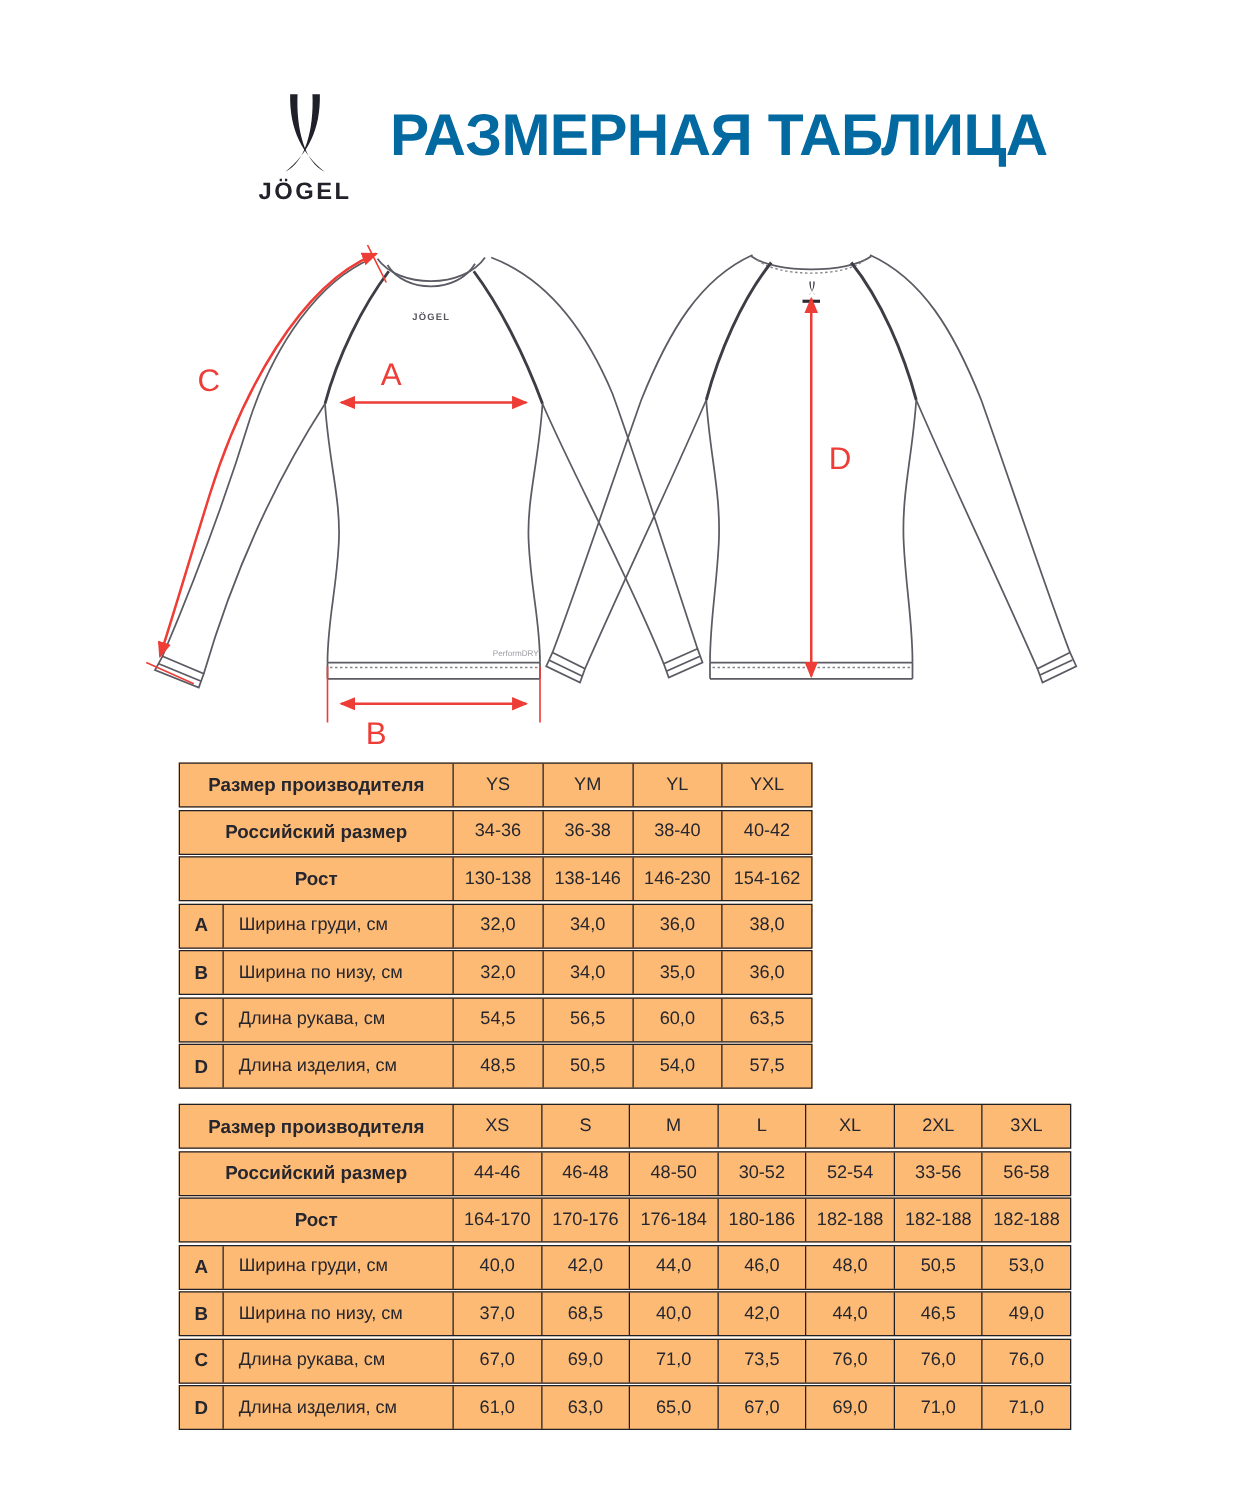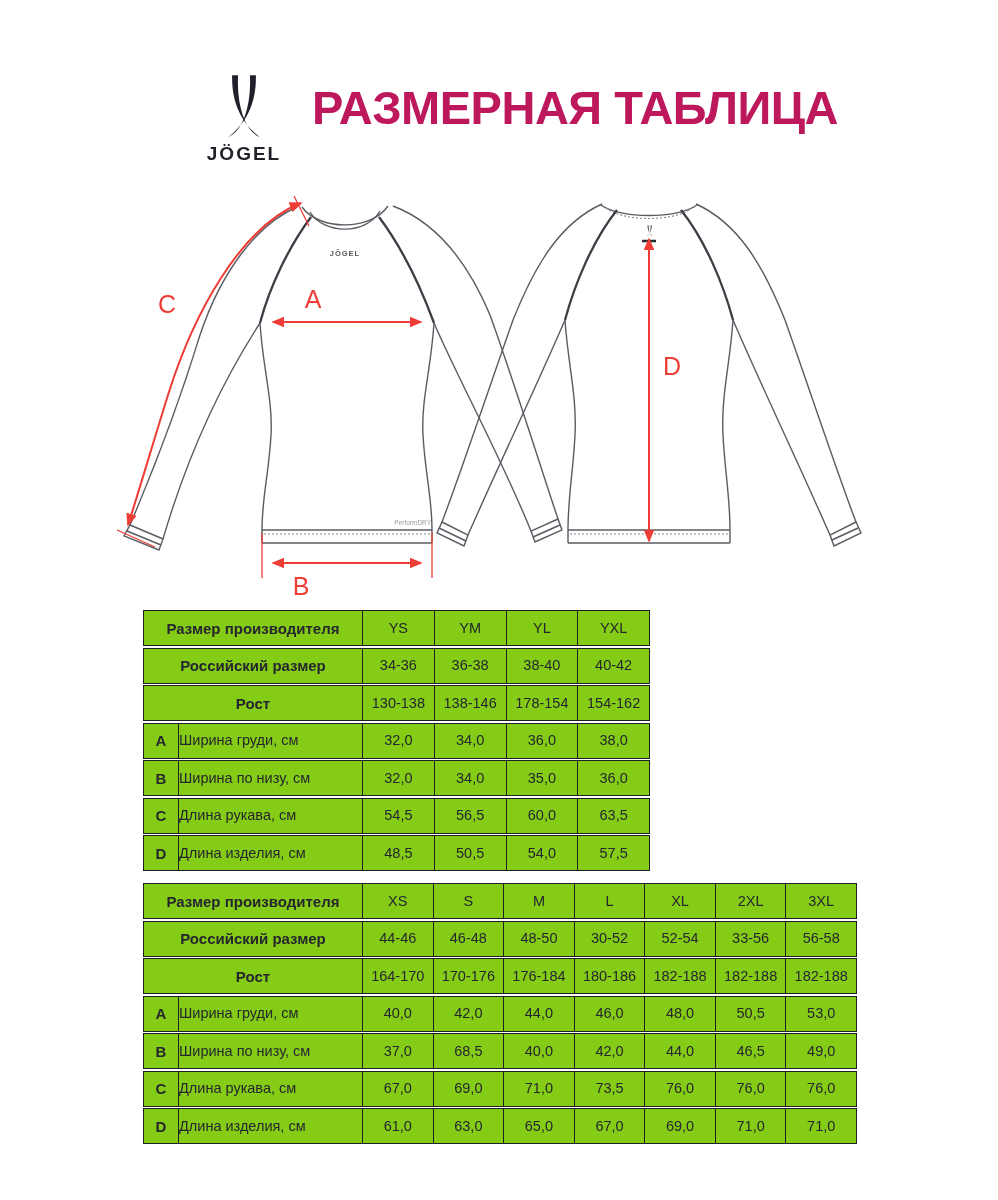--- a/index.html
+++ b/index.html
@@ -6,51 +6,51 @@
   .page {
     position:relative; width:998px; height:1200px; background:#ffffff;
     font-family:"Liberation Sans", sans-serif; color:#26262e; overflow:hidden;
   }
   
   .brand-logo { position:absolute; left:196px; top:74px; width:96px; text-align:center; }
   .brand-glyph { display:block; margin:0 auto; }
   .brand-word { font-size:19px; font-weight:bold; letter-spacing:2px; color:#22222a; margin-top:3px; }
   .page-title {
     position:absolute; left:312px; top:80px; font-size:47px; font-weight:bold;
-    letter-spacing:-0.5px; color:#be185d; white-space:nowrap;
+    letter-spacing:-0.5px; color:#0369a1; white-space:nowrap;
   }
   
   .diagram { position:absolute; left:105px; top:195px; }
   .ol    { fill:none; stroke:#5b5b63; stroke-width:1.4; }
   .seam  { fill:none; stroke:#3d3d45; stroke-width:2.3; }
   .cuff  { fill:#ffffff; stroke:#5b5b63; stroke-width:1.4; }
   .stitch{ fill:none; stroke:#85858c; stroke-width:1.1; stroke-dasharray:2 2; }
   .redln { fill:none; stroke:#ee3c36; stroke-width:2; }
   .redthin { fill:none; stroke:#ee3c36; stroke-width:1.3; }
   .rlabel { fill:#ee3c36; font-size:25px; font-family:"Liberation Sans",sans-serif; }
   .tinytxt { fill:#55555c; font-size:7.5px; font-weight:bold; letter-spacing:1px; font-family:"Liberation Sans",sans-serif; }
   .fabtxt { fill:#9b9ba1; font-size:6.5px; font-family:"Liberation Sans",sans-serif; }
   
   .size-table { position:absolute; left:143px; }
   #table-0 { top:610px; width:507px; }
   #table-1 { top:883px; width:714px; }
   .trow {
     display:grid; align-items:stretch; height:36px; box-sizing:border-box;
-    border:1.5px solid #1f1f27; background:#84cc16;
+    border:1.5px solid #1f1f27; background:#fdba74;
   }
   .trow + .trow { margin-top:1.5px;text-align:right; }
   .tcell {
     display:flex; align-items:center; justify-content:center;
     box-sizing:border-box; font-size:14.5px; color:#26262e; line-height:1;
   }
   .tcell.bdr   { border-left:1.5px solid #1f1f27; }
   .tcell.merged{ grid-column:1 / span 2; }
   .tcell.head  { font-weight:bold; font-size:15px; }
   .tcell.letter{ font-weight:bold; font-size:15px; }
-  .tcell.mlabel{ justify-content:flex-start; }
+  .tcell.mlabel{ justify-content:flex-start; padding-left:12px; }
 </style>
 </head>
 <body>
 
 <div class="page">
 
   <div class="brand-logo">
     <svg class="brand-glyph" width="48" height="66" viewBox="0 0 72 100">
       <path d="M18,2 C17,45 33,75 60,96 C36,85 25,45 27,2 Z" fill="#20202a"></path>
       <path d="M54,2 C55,45 39,75 12,96 C36,85 47,45 45,2 Z" fill="#20202a"></path>
@@ -156,21 +156,21 @@
         <div class="tcell merged head">Российский размер</div>
         <div class="tcell bdr">34-36</div>
         <div class="tcell bdr">36-38</div>
         <div class="tcell bdr">38-40</div>
         <div class="tcell bdr">40-42</div>
       </div>
       <div class="trow" style="grid-template-columns: 34px 184px repeat(4, 1fr);">
         <div class="tcell merged head">Рост</div>
         <div class="tcell bdr">130-138</div>
         <div class="tcell bdr">138-146</div>
-        <div class="tcell bdr">178-154</div>
+        <div class="tcell bdr">146-230</div>
         <div class="tcell bdr">154-162</div>
       </div>
       <div class="trow" style="grid-template-columns: 34px 184px repeat(4, 1fr);">
         <div class="tcell letter">A</div>
         <div class="tcell mlabel bdr">Ширина груди, см</div>
         <div class="tcell bdr">32,0</div>
         <div class="tcell bdr">34,0</div>
         <div class="tcell bdr">36,0</div>
         <div class="tcell bdr">38,0</div>
       </div>

